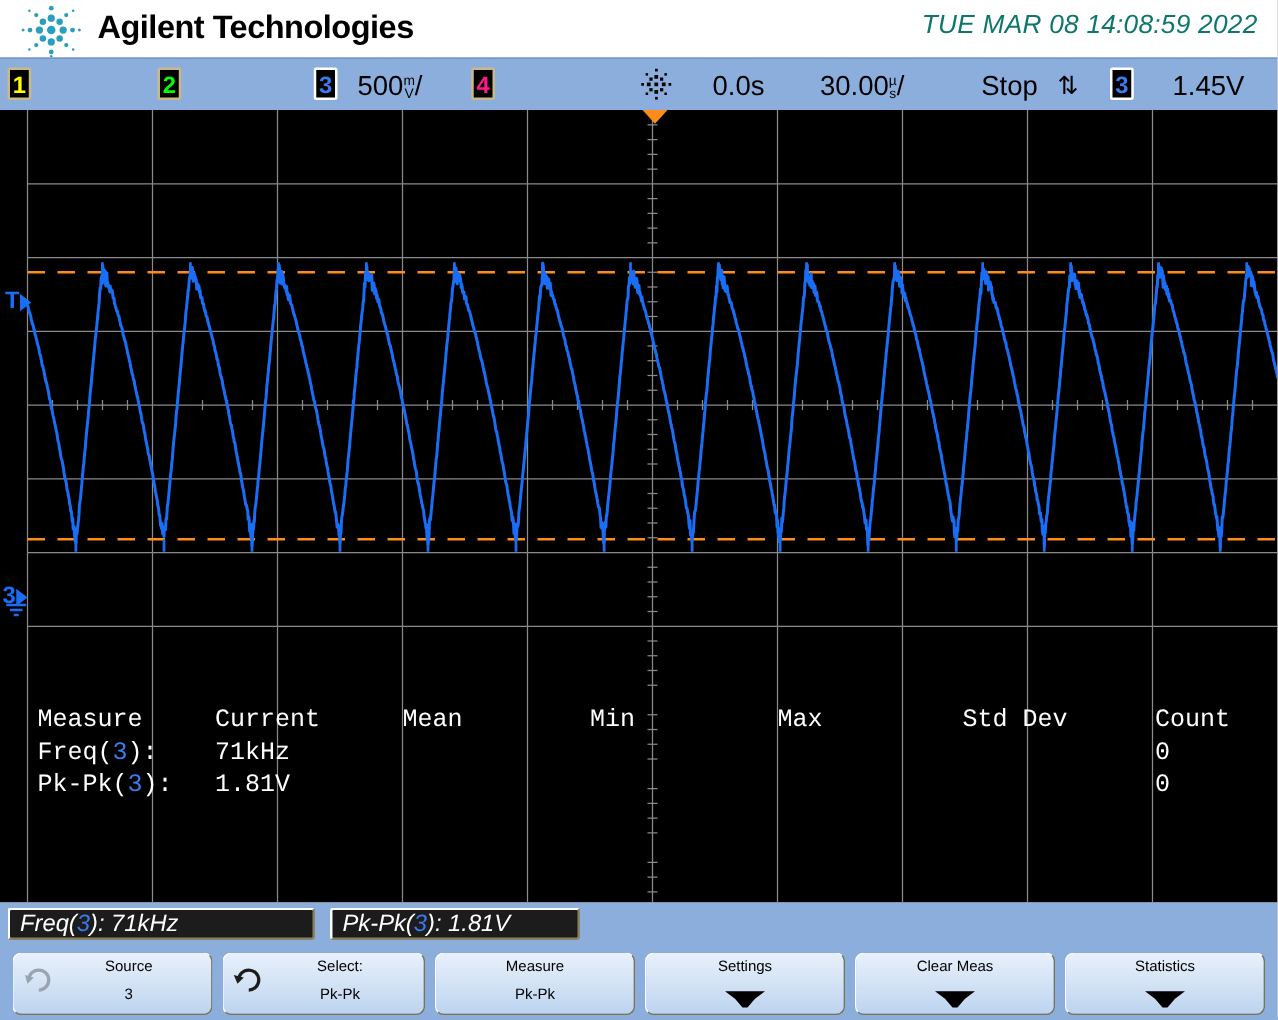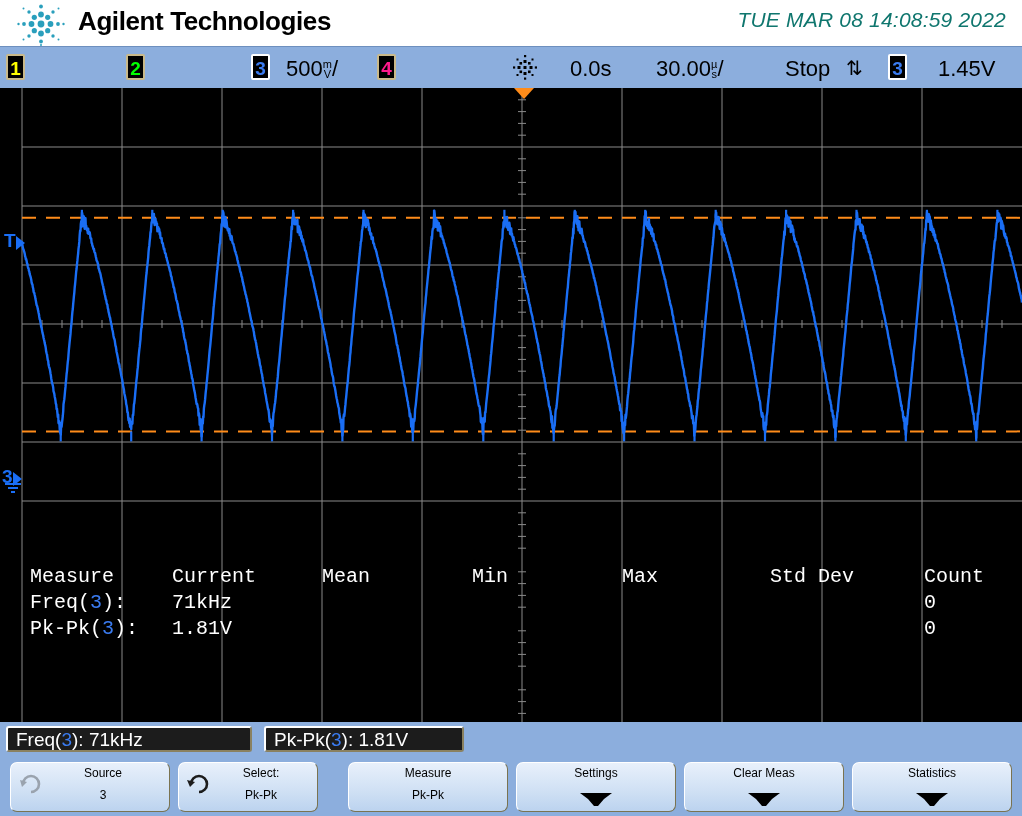--- a/index.html
+++ b/index.html
@@ -135,20 +135,21 @@
     border: 2px solid #ffffff;
     border-right-color: #8a8160;
     border-bottom-color: #8a8160;
     border-radius: 3px;
     color: #ffffff;
     font-size: 19px; line-height: 24px;
     padding: 0 8px;
     font-family: "Liberation Sans", sans-serif;
     box-sizing: border-box;
     white-space: nowrap;
+    font-style: italic;
   }
 
   
   #softkeys {
     position: absolute; left: 0; top: 756px;
     width: 1022px; height: 60px;
     background: #8caedd;
   }
   .softkey {
     position: absolute; top: 6px;
@@ -443,21 +444,21 @@
 
     <div class="softkey sk-has-icon" style="left:10px;width:160px;">
       <svg class="sk-icon" viewBox="0 0 26 24">
         <path d="M5 12 A8 8 0 1 1 13 20" fill="none" stroke="#9aa3ae" stroke-width="2.6"></path>
         <path d="M2 8 L9 10 L4 15 Z" fill="#9aa3ae"></path>
       </svg>
       <div class="sk-l1">Source</div>
       <div class="sk-l2">3</div>
     </div>
 
-    <div class="softkey sk-has-icon" style="left:178px;width:140px;">
+    <div class="softkey sk-has-icon" style="left:178px;width:162px;">
       <svg class="sk-icon" viewBox="0 0 26 24">
         <path d="M5 12 A8 8 0 1 1 13 20" fill="none" stroke="#1c1c1c" stroke-width="2.6"></path>
         <path d="M1 8 L9 10 L4 15 Z" fill="#1c1c1c"></path>
       </svg>
       <div class="sk-l1">Select:</div>
       <div class="sk-l2">Pk-Pk</div>
     </div>
 
     <div class="softkey" style="left:348px;width:160px;">
       <div class="sk-l1">Measure</div>

